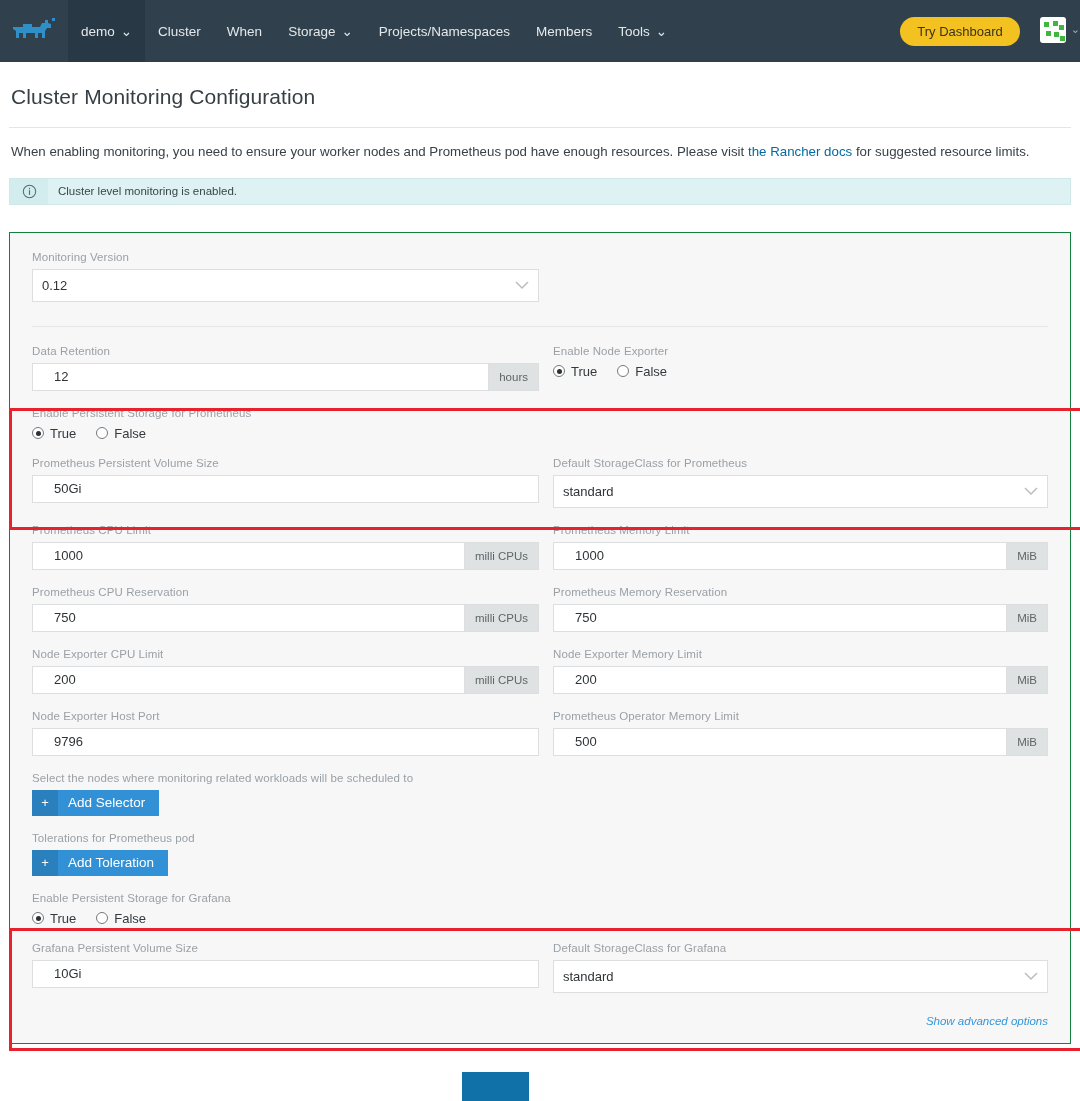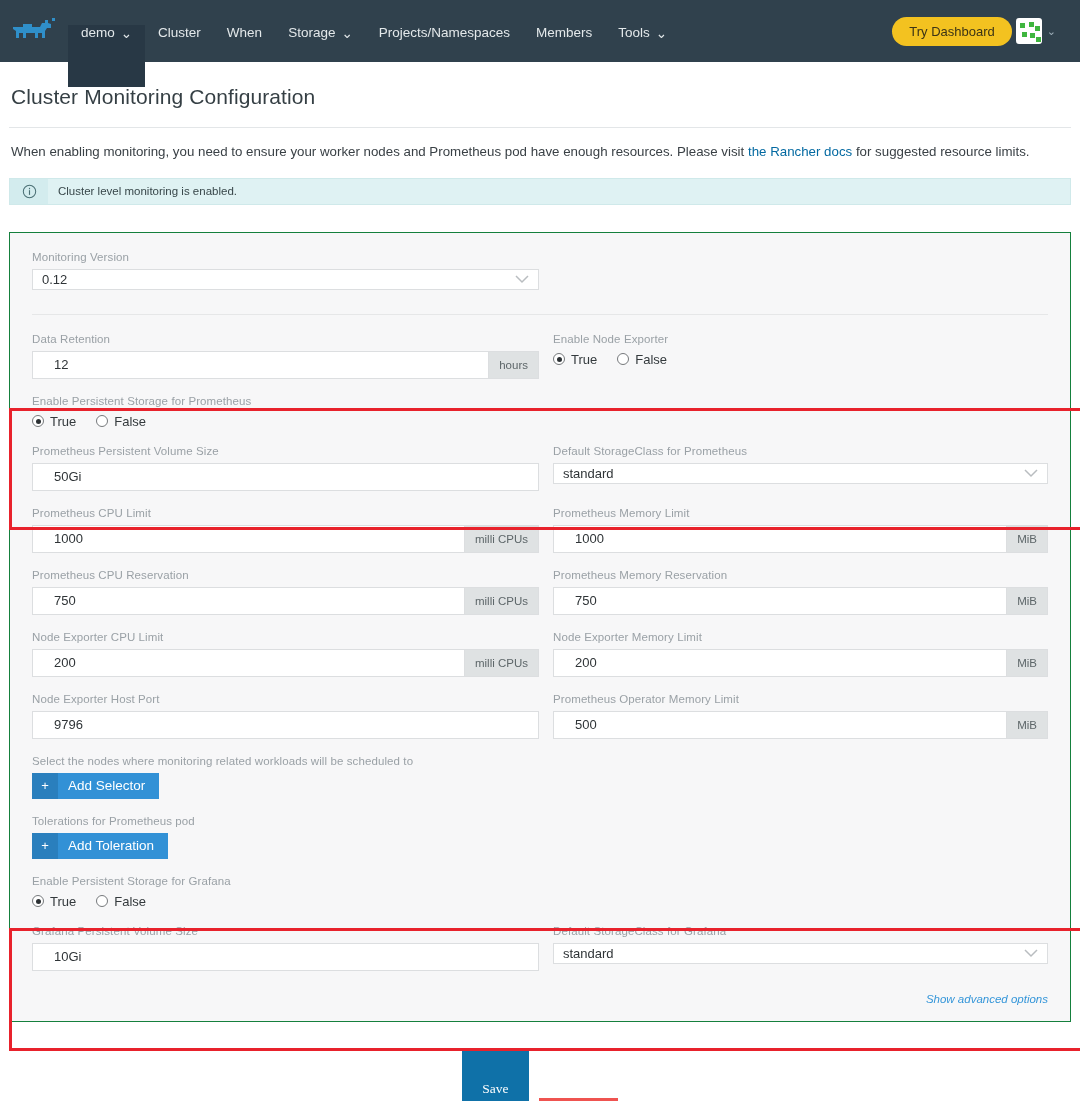--- a/index.html
+++ b/index.html
@@ -31,39 +31,38 @@
   }
   .logo-wrap svg { display: block; }
   .nav-items {
     display: flex;
     align-items: stretch;
     height: 62px;
     flex: 1 1 auto;
   }
   .nav-item {
     display: flex;
-    align-items: flex-start;
+    align-items: center;
     padding: 0 13px;
     font-size: 13.5px;
     color: #e3e8ea;
     height: 62px;
     white-space: nowrap;
     cursor: pointer;
-    margin-top: 25px;
   }
   .nav-item.active { background: #283845; }
   .nav-item .caret {
     margin-left: 6px;
     display: inline-block;
   }
   .nav-right {
     display: flex;
-    align-items: center;
-    padding-right: 24px;
-    gap: 4px;
+    align-items: flex-start;
+    padding-right: 0;
+    gap: 20px;
     flex: 0 0 auto;
   }
   .try-dash {
     background: #f3c220;
     color: #3b3416;
     border: none;
     border-radius: 16px;
     font-size: 13px;
     padding: 7px 17px;
     cursor: pointer;
@@ -180,21 +179,21 @@
     font-size: 11.5px;
     display: flex;
     align-items: center;
     justify-content: center;
     padding: 0 10px;
   }
 
   .select-wrap { position: relative; display: flex; flex: 1 1 auto; }
   .select-box {
     flex: 1 1 auto;
-    height: 21px;
+    height: 33px;
     border: 1px solid #dcdee0;
     background: #ffffff;
     font-size: 13px;
     color: #2f3437;
     padding: 0 28px 0 9px;
     display: flex;
     align-items: center;
     cursor: pointer;
   }
   .select-wrap .chev {

